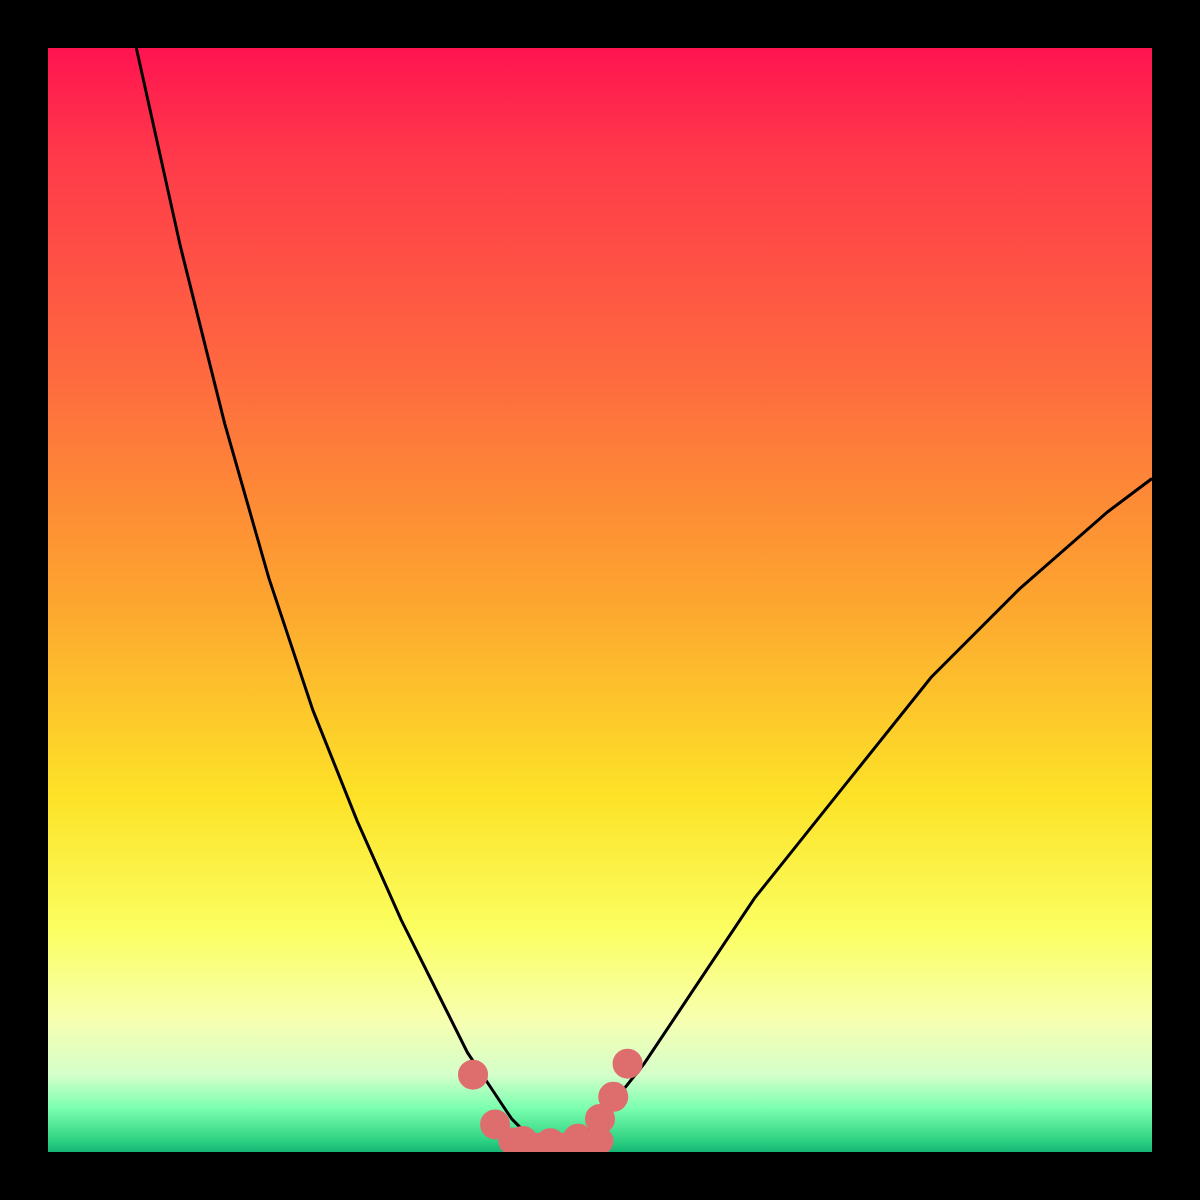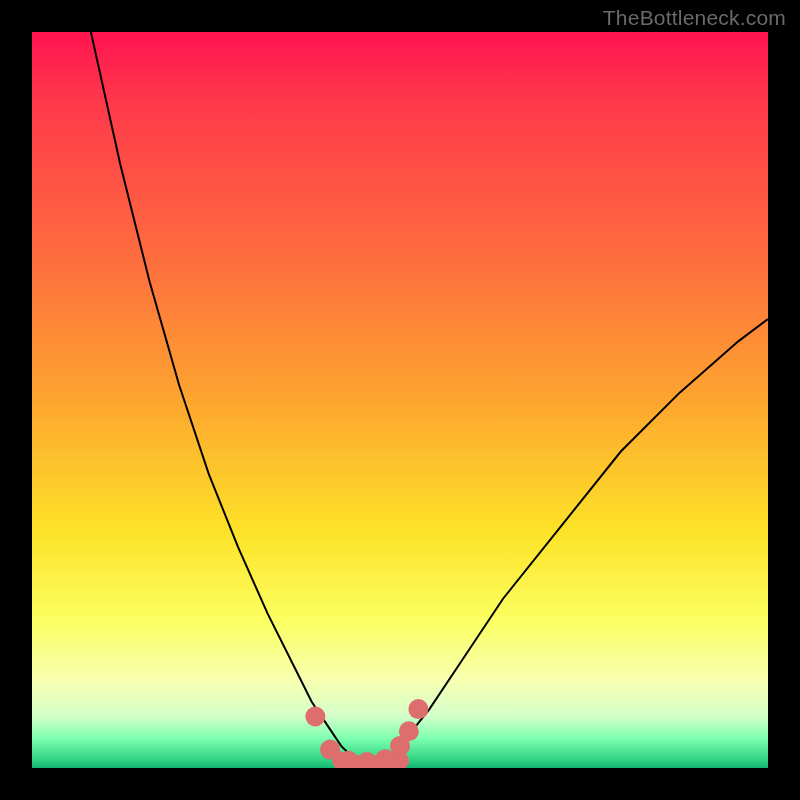--- a/index.html
+++ b/index.html
@@ -57,21 +57,20 @@
     top: 0;
     width: 736px;
     height: 736px;
   }
 </style>
 </head>
 <body>
 
 <div class="frame">
 
-  <div class="watermark">TheBottleneck.com</div>
 
   <div class="plot">
     <svg class="curves" viewBox="0 0 736 736" preserveAspectRatio="none">
       <g>
         <path id="path-left" fill="none" stroke="#000" stroke-width="2" d="M 58.88 0 L 88.32 132.48000000000002 L 117.76 250.23999999999995 L 147.20000000000002 353.28 L 176.64 441.59999999999997 L 206.08 515.2 L 235.52 581.44 L 264.96 640.3199999999999 L 279.68 669.76 L 294.40000000000003 691.84 L 309.12 713.92 L 323.84 728.64"></path>
       </g>
       <g>
         <path id="path-right" fill="none" stroke="#000" stroke-width="2" d="M 353.28 728.64 L 368 713.92 L 397.44000000000005 677.12 L 426.88 632.96 L 471.04 566.72 L 529.92 493.12 L 588.8000000000001 419.52 L 647.68 360.64 L 706.56 309.12 L 736 287.04"></path>
       </g>
       <g>

